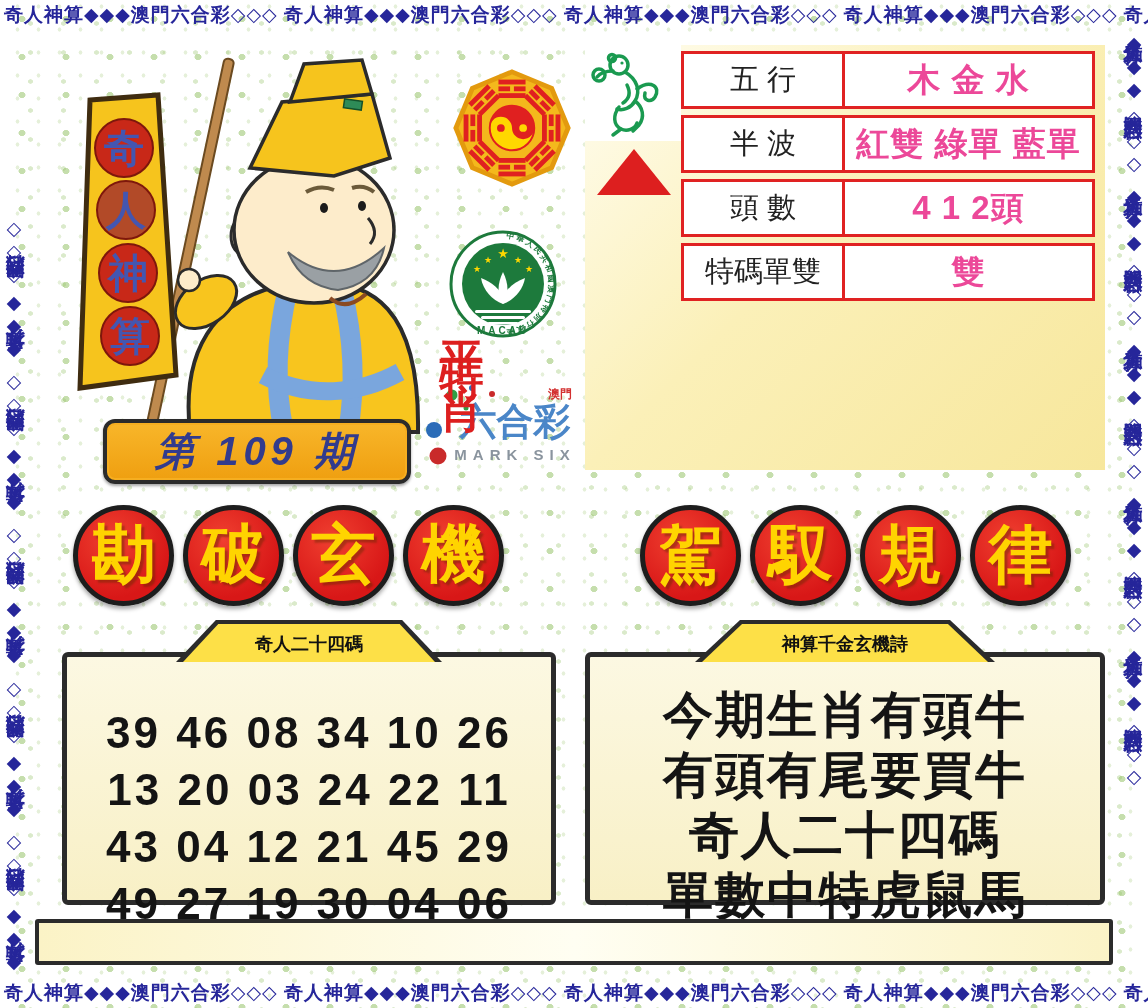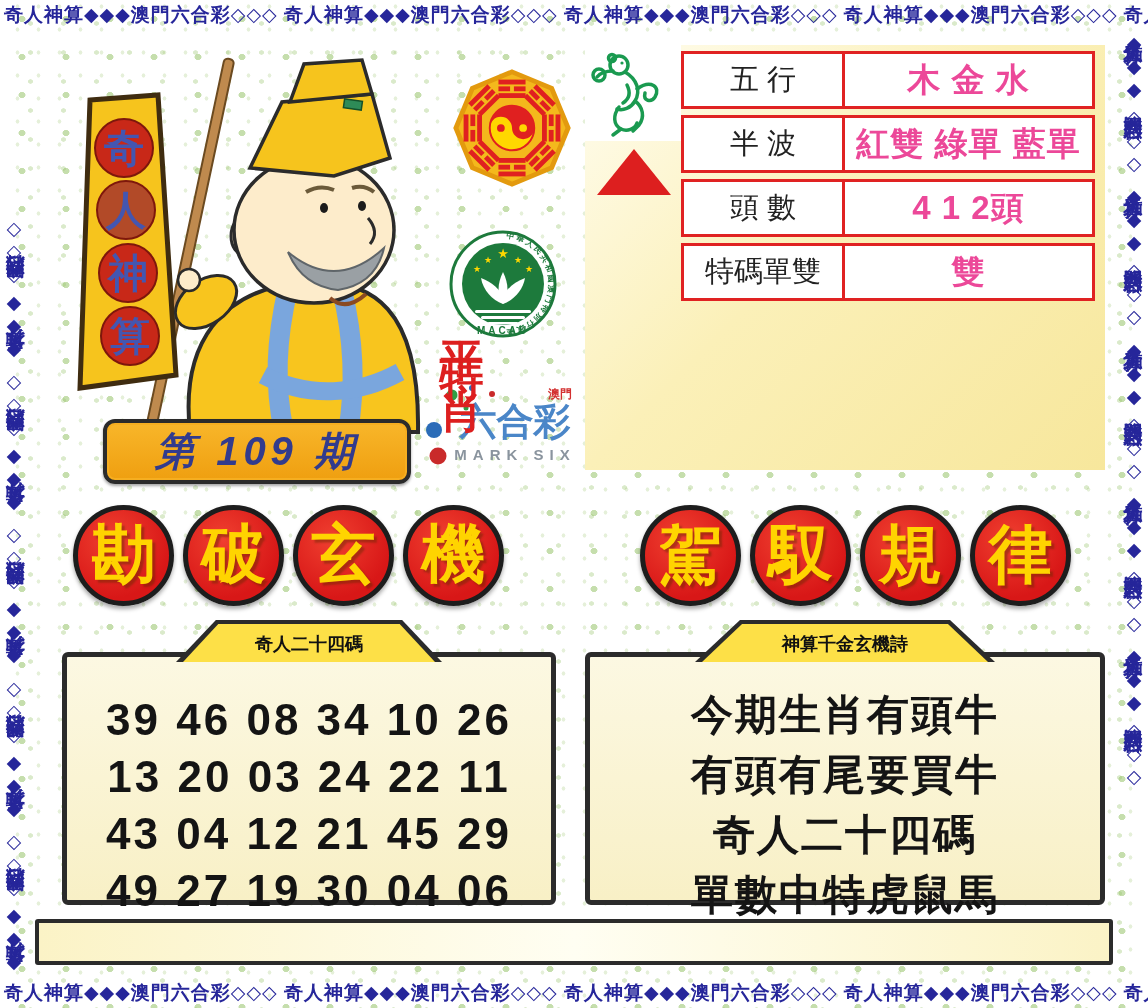--- a/index.html
+++ b/index.html
@@ -73,23 +73,23 @@
   }
   .box-left{left:62px;width:494px;}
   .box-right{left:585px;width:520px;font-family:Liberation Serif, serif;}
   .box-tab{position:absolute;top:-37px;left:50%;transform:translateX(-50%);height:42px;
            clip-path:polygon(0 100%,15% 0,85% 0,100% 100%);background:#2b2b2b;}
   .box-tab-inner{position:absolute;left:7px;right:7px;top:4px;bottom:0;
            clip-path:polygon(0 100%,14% 0,86% 0,100% 100%);background:#fde047;
            text-align:center;font-weight:bold;font-size:18px;color:#111;line-height:40px;}
   .tab-left{width:266px;}
   .tab-right{width:300px;}
-  .num-lines{margin-top:34px;text-align:center;font-weight:bold;font-size:44px;
+  .num-lines{margin-top:47px;text-align:center;font-weight:bold;font-size:44px;
              color:#141414;letter-spacing:3px;line-height:57px;}
-  .poem-lines{margin-top:28px;text-align:center;font-weight:bold;font-size:42px;
+  .poem-lines{margin-top:28px;text-align:center;font-weight:bold;font-size:50px;
              color:#141414;letter-spacing:2px;line-height:60px;}
   
   .bottom-strip{
     position:absolute;left:35px;top:919px;width:1078px;height:46px;box-sizing:border-box;
     border:4px solid #2b2b2b;border-radius:3px;
     background:linear-gradient(90deg,#fbf3c6,#fffef2 50%,#fbf3c6);
   }
   
   .abs{position:absolute;}
 </style>

